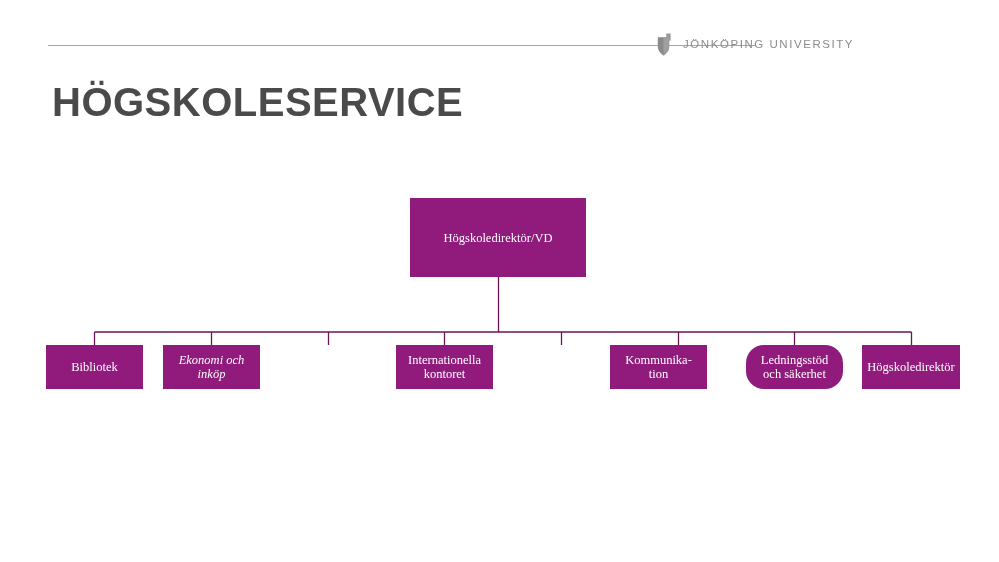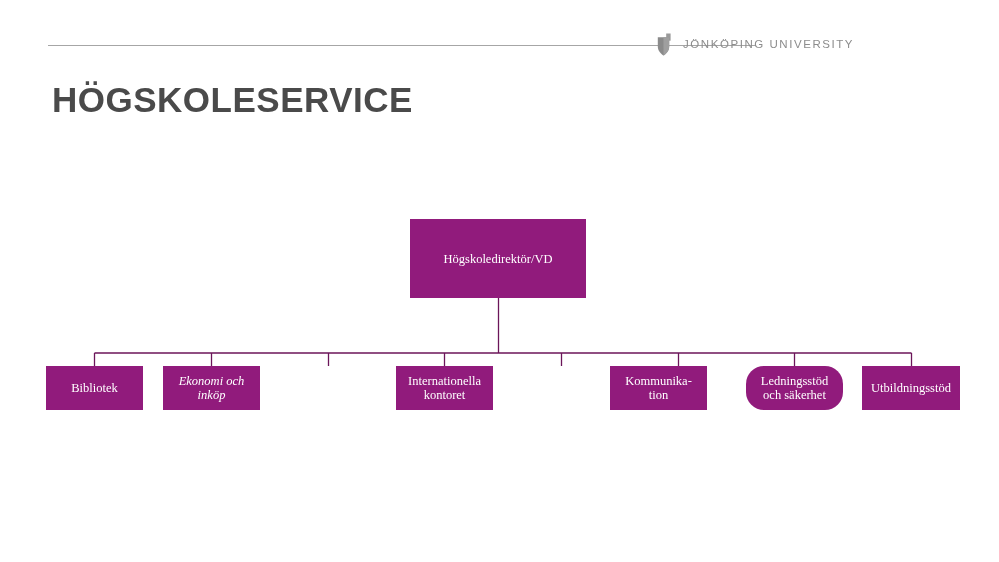--- a/index.html
+++ b/index.html
@@ -54,36 +54,35 @@
     line-height: 1;
     font-weight: 400;
   }
 
   
   #page-title {
     position: absolute;
     left: 52px;
     top: 82px;
     font-family: "Liberation Sans", sans-serif;
-    font-size: 35px;
+    font-size: 40px;
     font-weight: bold;
     color: #4a4a4a;
     letter-spacing: 0.5px;
     line-height: 1;
     white-space: nowrap;
   }
 
   
   #org-chart {
     position: absolute;
     left: 0;
     top: 0;
     width: 999px;
     height: 462px;
-    margin-top: 21px;
   }
   #connector-layer {
     position: absolute;
     left: 0; top: 0;
     width: 999px;
     height: 562px;
     pointer-events: none;
   }
 
   .org-box {
@@ -157,15 +156,15 @@
   <div class="org-box leaf-box" style="left:163px; width:97px;font-style:italic;">Ekonomi och inköp</div>
 
 
   <div class="org-box leaf-box" style="left:396px; width:97px;">Internationella kontoret</div>
 
 
   <div class="org-box leaf-box" style="left:610px; width:97px;">Kommunika-tion</div>
 
   <div class="org-box leaf-box" style="left:746px; width:97px;border-radius:18px;">Ledningsstöd och säkerhet</div>
 
-  <div class="org-box leaf-box" style="left:862px; width:98px;">Utbildningsstöd</div>
+  <div class="org-box leaf-box" style="left:862px; width:98px;">Högskoledirektör</div>
 
 </div>
 
 </body></html>

